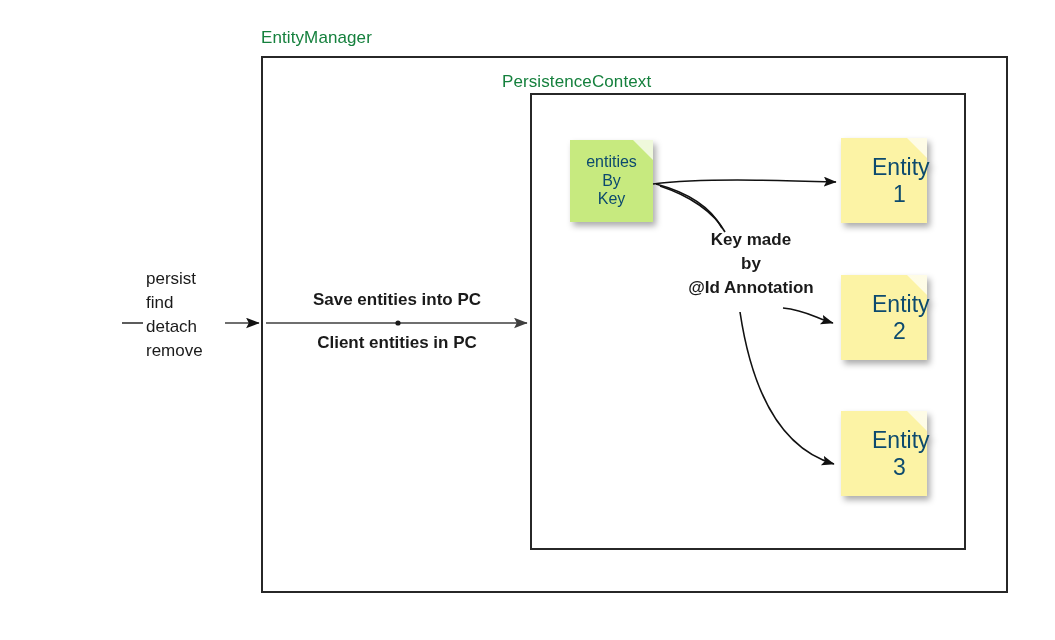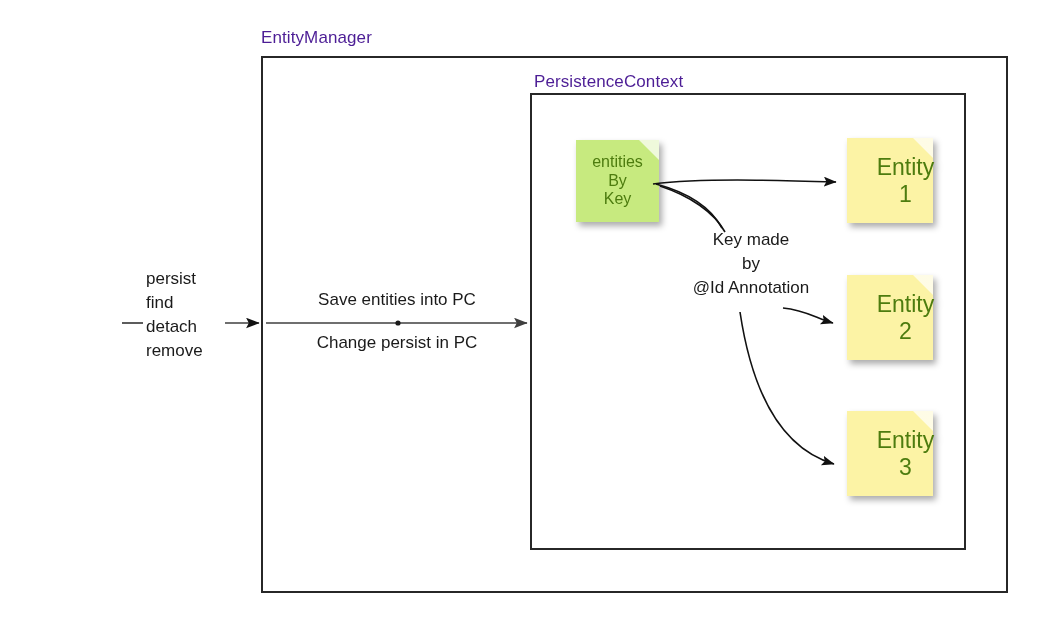--- a/index.html
+++ b/index.html
@@ -21,38 +21,36 @@
   
   .container-box {
     position: absolute;
     border: 2px solid #272727;
     background: transparent;
     box-sizing: border-box;
   }
   .container-label {
     position: absolute;
     font-size: 17px;
-    color: #4c1d95;
+    color: #15803d;
     white-space: nowrap;
     letter-spacing: 0.1px;
   }
 
   
   .note {
     position: absolute;
     box-sizing: border-box;
     display: flex;
     flex-direction: column;
-    align-items: center;
     justify-content: center;
     text-align: center;
-    color: #4d7c0f;
+    color: #0c4a6e;
     line-height: 1.16;
     filter: drop-shadow(3px 4px 3px rgba(0,0,0,0.33));
-    margin-left: 6px;
   }
   .note .note-body {
     position: relative;
     z-index: 2;
   }
   .note.fold::after {
     
     content: "";
     position: absolute;
     top: 0;
@@ -71,21 +69,21 @@
   .note-small  { font-size: 16px; }
 
   
   .free-text {
     position: absolute;
     color: #1a1a1a;
     font-size: 17px;
     line-height: 1.42;
     white-space: pre;
   }
-  .free-text.center { text-align: center; }
+  .free-text.center { text-align: center; font-weight: bold; }
   .free-text.left   { text-align: left; }
 
   
   #wires {
     position: absolute;
     left: 0;
     top: 0;
     width: 1055px;
     height: 640px;
     pointer-events: none;
@@ -131,31 +129,31 @@
     <path class="wire-dark" stroke-width="1.3" d="M660,186 C690,196 714,212 725,232"></path>
 
     <path class="wire-dark" d="M783,308 C805,310 816,318 833,323" marker-end="url(#arw)"></path>
 
     <path class="wire-dark" d="M740,312 C752,392 780,448 834,464" marker-end="url(#arw)"></path>
   </svg>
 
   <div class="container-label" style="left:261px; top:28px;">EntityManager</div>
   <div class="container-box" style="left:261px; top:56px; width:747px; height:537px;"></div>
 
-  <div class="container-label" style="left:534px; top:72px;">PersistenceContext</div>
+  <div class="container-label" style="left:502px; top:72px;">PersistenceContext</div>
   <div class="container-box" style="left:530px; top:93px; width:436px; height:457px;"></div>
 
 
   <div class="free-text center" style="left:267px; top:288px; width:260px;">Save entities into PC</div>
 
   <div class="free-text left" style="left:146px; top:267px;">persist
 find
 detach
 remove</div>
-  <div class="free-text center" style="left:267px; top:331px; width:260px;">Change persist in PC</div>
+  <div class="free-text center" style="left:267px; top:331px; width:260px;">Client entities in PC</div>
 
   <div class="note note-green note-small fold" style="left:570px; top:140px; width:83px; height:82px;">
     <div class="note-body">entities</div>
     <div class="note-body">By</div>
     <div class="note-body">Key</div>
   </div>
 
   <div class="free-text center" style="left:661px; top:228px; width:180px;">Key made
 by
 @Id Annotation</div>

